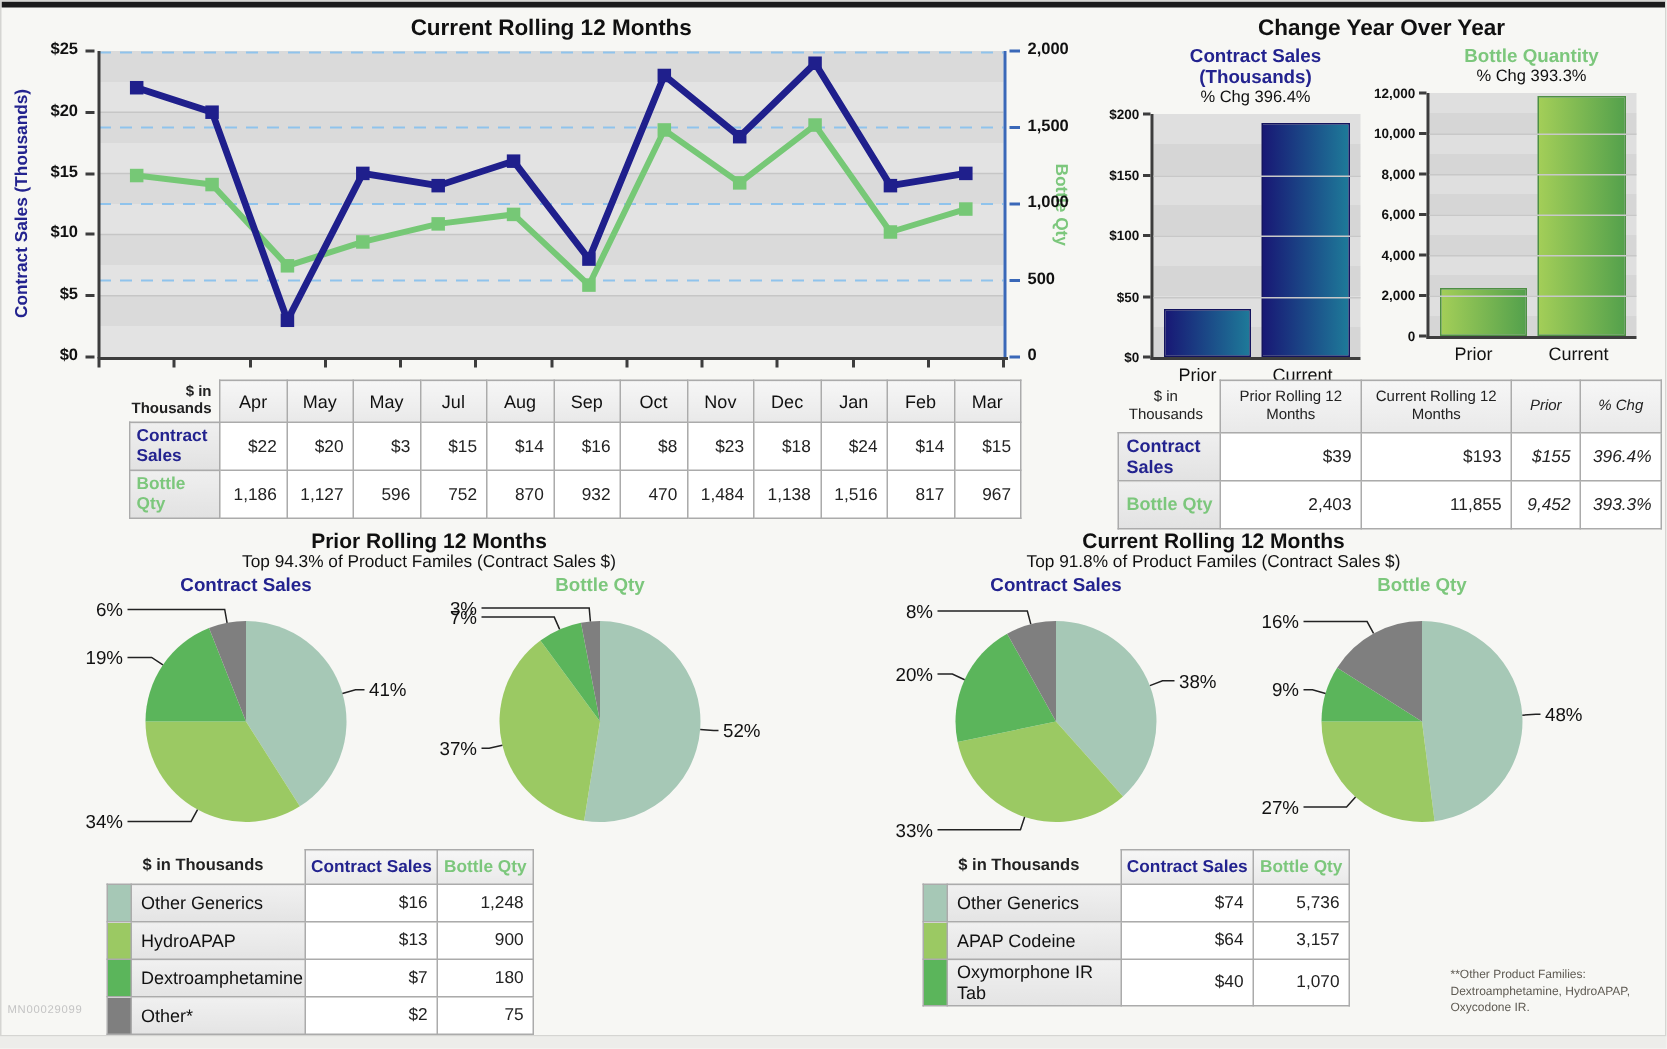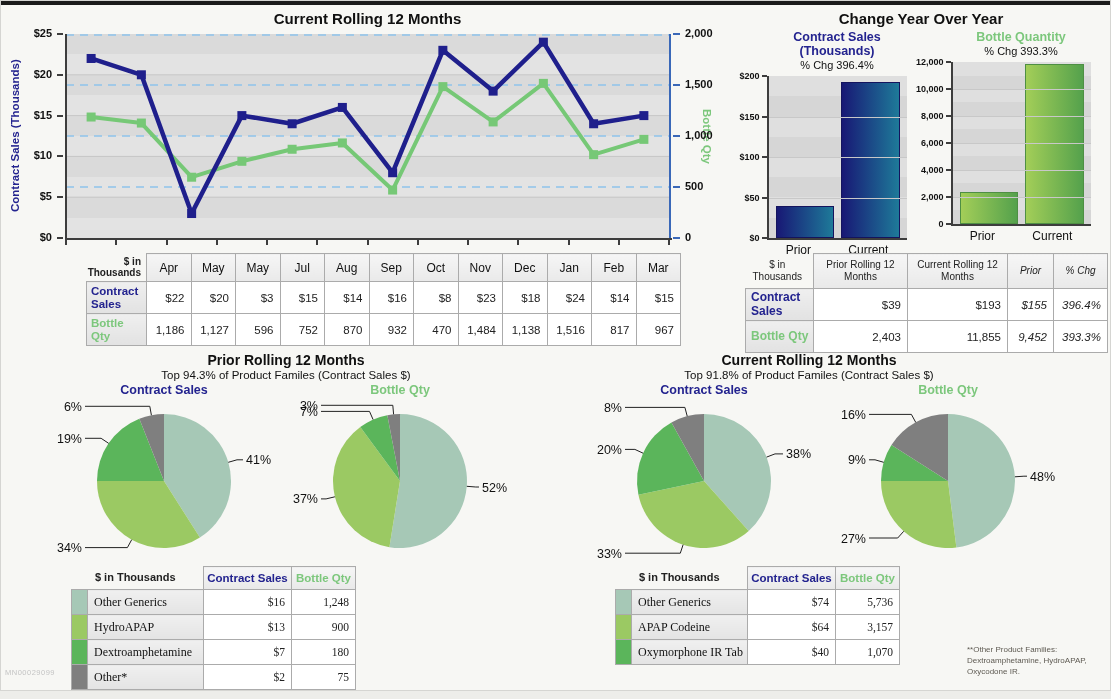--- a/index.html
+++ b/index.html
@@ -74,21 +74,21 @@
   #prior-header{left:85px;top:351px;width:400px;}
   #current-header{left:608px;top:351px;width:400px;}
   .pie-block{width:264px;}
   .pie-title{text-align:center;font-size:12.5px;font-weight:bold;}
   .pie-block svg{display:block;}
   svg text{font-family:"Liberation Sans",sans-serif;font-size:12.5px;fill:#111;}
   #pie-prior-cs{left:31px;top:382px;} #pie-prior-bq{left:267px;top:382px;}
   #pie-cur-cs{left:571px;top:382px;}  #pie-cur-bq{left:815px;top:382px;}
 
   .prod-table th{height:20px;font-size:11.5px;text-align:center;}
-  .prod-table tr.datarow td{height:22px;font-family:Liberation Serif, serif;}
+  .prod-table tr.datarow td{height:22px;}
   .prod-table .plbl{background:linear-gradient(#F0F0F0,#E4E4E4);font-size:12px;text-align:left;padding-left:6px;color:#111;}
   .prod-table .corner{font-size:11px;}
   #prior-table{left:70px;top:565px;}
   #current-table{left:614px;top:565px;}
   .footnote{font-size:8px;color:#5e5a52;line-height:1.35;}
   #prior-footnote{left:424px;top:642px;width:120px;}
   #current-footnote{left:966px;top:644px;width:120px;}
   #watermark{left:4px;top:667px;font-size:7.5px;color:#C4C4C4;letter-spacing:.5px;}
 </style>
 </head>

